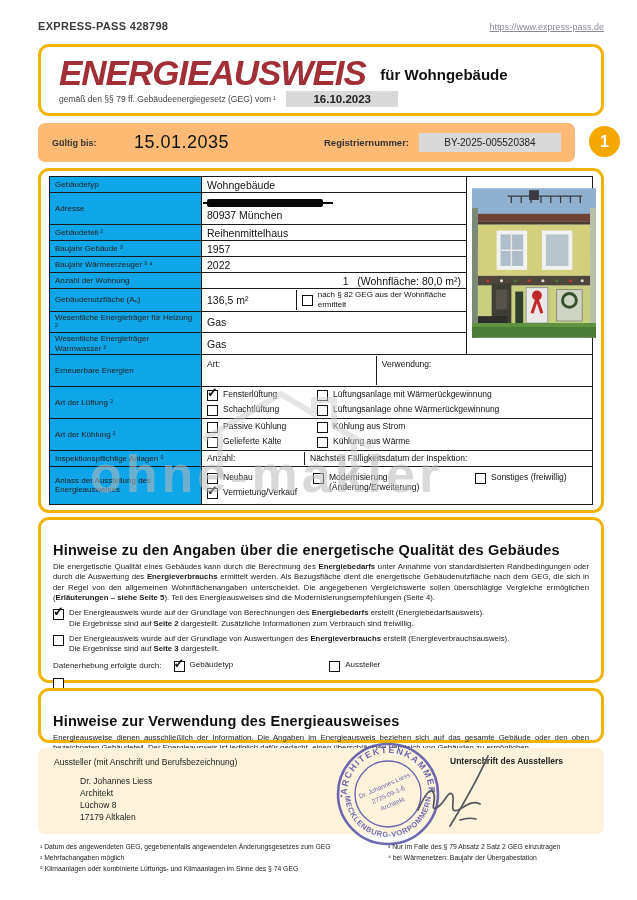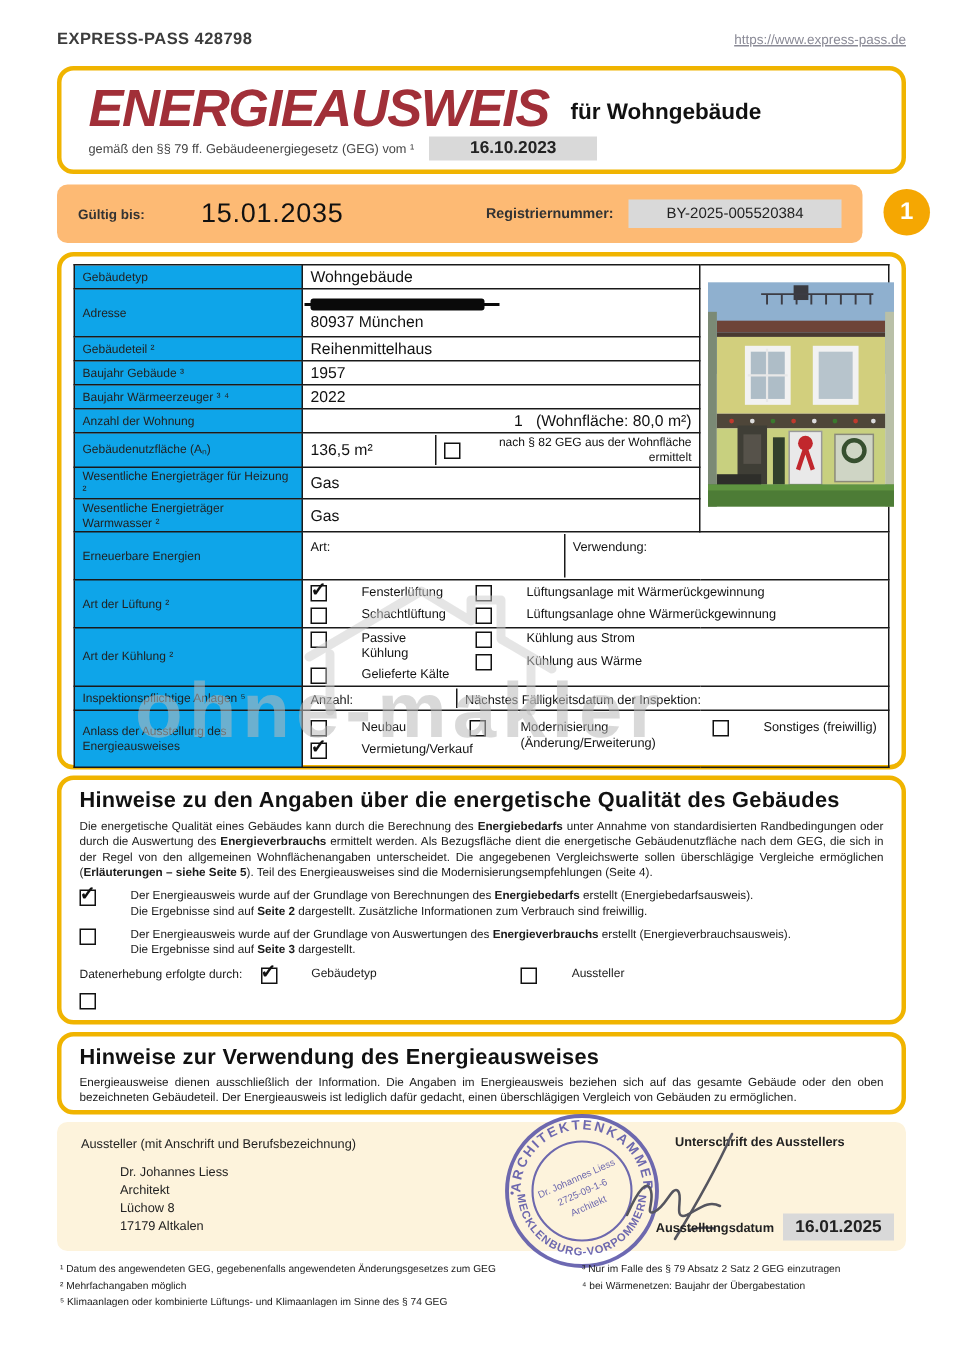--- a/index.html
+++ b/index.html
@@ -36,38 +36,38 @@
   table.gt{width:100%;border-collapse:collapse;table-layout:fixed;}
   table.gt td{border:1px solid #1a1a1a;padding:1px 5px;vertical-align:middle;box-sizing:border-box;}
   td.lbl{background:#0ea5e9;font-size:8px;color:#222;line-height:1.15;}
   td.val{font-size:10.5px;color:#111;}
   tr.h16 td{height:16px;} tr.h32 td{height:32px;} tr.h38 td{height:38px;}
   .pre{white-space:pre;text-align:right;}
   .preline{white-space:pre-line;}
   td.photo-cell{padding:0;vertical-align:top;}
   .redact{width:116px;height:8px;background:#0a0a0a;border-radius:2px;position:relative;margin:3px 0 2px 0;}
   .redact::after{content:"";position:absolute;left:-4px;right:-10px;top:3px;height:2px;background:#0a0a0a;}
-  .splitcell{display:flex;align-items:stretch;height:100%;margin:-1px -5px;text-align:right;}
+  .splitcell{display:flex;align-items:stretch;height:100%;margin:-1px -5px;}
   .splitcell>div{padding:1px 5px;display:flex;align-items:center;}
   .split-l{border-right:1px solid #1a1a1a;}
   .cb{width:9px;height:9px;border:1.2px solid #111;background:#fff;display:inline-block;position:relative;flex:none;margin-top:1px;}
   .cb.checked::after{content:"✓";position:absolute;left:-1px;top:-6px;font-size:13px;font-weight:bold;color:#111;}
-  .chk-item{display:flex;gap:23px;align-items:flex-start;font-size:8.5px;line-height:1.25;}
+  .chk-item{display:flex;gap:5px;align-items:flex-start;font-size:8.5px;line-height:1.25;}
   .chk-col{display:flex;flex-direction:column;gap:3px;}
   .chk-row{display:flex;gap:14px;}
 
   
   .watermark{position:absolute;top:386px;left:38px;width:567px;height:135px;pointer-events:none;z-index:6;}
   .wm-text{position:absolute;left:52px;top:58px;font-size:52px;font-weight:bold;color:rgba(185,185,185,0.55);letter-spacing:4px;}
   .wm-house{position:absolute;left:148px;top:-8px;opacity:.5;}
 
   
   .hbox1{top:517px;left:38px;width:566px;height:166px;padding:4px 12px;}
   .hbox2{top:688px;left:38px;width:566px;height:55px;padding:4px 12px;}
-  .hheading{font-size:14.5px;font-weight:bold;color:#111;letter-spacing:.2px;margin-top:2px;}
+  .hheading{font-size:14.5px;font-weight:bold;color:#111;letter-spacing:.2px;margin-top:18px;}
   .para{font-size:7.8px;line-height:1.33;text-align:justify;color:#1a1a1a;margin-top:4px;}
   .rich{white-space:pre-line;}
   .qitem{margin-top:5px;font-size:7.8px;line-height:1.3;}
   .dataline{margin-top:6px;display:flex;align-items:center;font-size:8px;gap:10px;}
   .dataline .chk-item{font-size:8px;}
 
   
   .footerpanel{position:absolute;top:748px;left:38px;width:566px;height:86px;background:#FDF3DC;border-radius:7px;box-sizing:border-box;}
   .issuer-label{position:absolute;left:16px;top:9px;font-size:8.5px;color:#222;}
   .issuer-addr{position:absolute;left:42px;top:28px;font-size:8.5px;line-height:1.4;color:#222;}
@@ -384,24 +384,20 @@
     </svg>
 
     <svg class="sigwrap" width="110" height="78" viewBox="0 0 110 78">
       <g fill="none" stroke="#55555f" stroke-width="1.7" stroke-linecap="round">
         <path d="M88,4 C78,26 66,48 50,74"></path>
         <path d="M18,58 C26,40 32,34 34,42 C36,50 30,58 36,56 C44,53 48,38 52,42 C56,46 48,62 58,58 C66,54 72,48 80,52"></path>
         <path d="M60,68 C66,66 72,66 76,67"></path>
       </g>
     </svg>
 
-    <div class="datewrap">
-      <span class="date-label">Ausstellungsdatum</span>
-      <span class="graybox issue-date">16.01.2025</span>
-    </div>
   </div>
 
   <div class="footnotes">
     <div class="fn-left">
       <div>¹ Datum des angewendeten GEG, gegebenenfalls angewendeten Änderungsgesetzes zum GEG</div>
       <div>² Mehrfachangaben möglich</div>
       <div>⁵ Klimaanlagen oder kombinierte Lüftungs- und Klimaanlagen im Sinne des § 74 GEG</div>
     </div>
     <div class="fn-right">
       <div>³ Nur im Falle des § 79 Absatz 2 Satz 2 GEG einzutragen</div>

